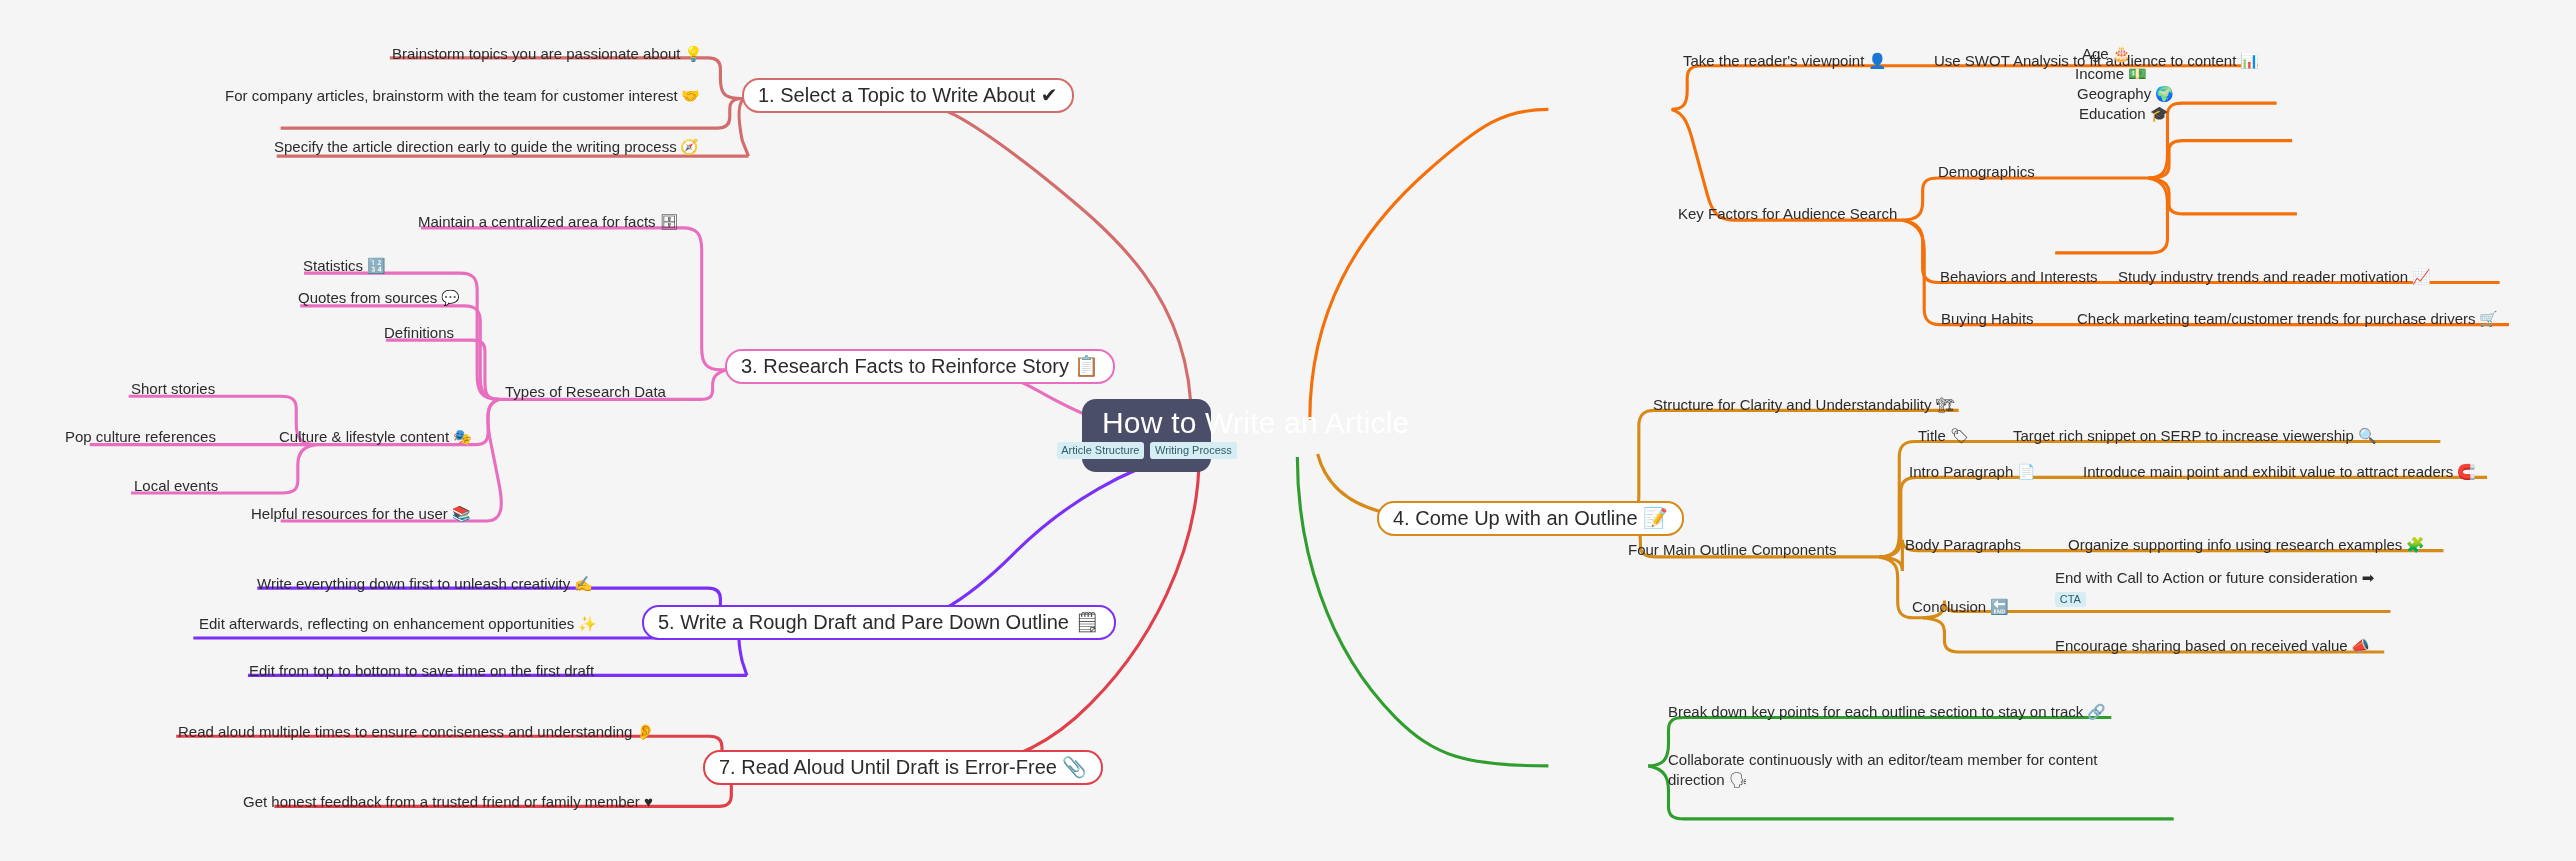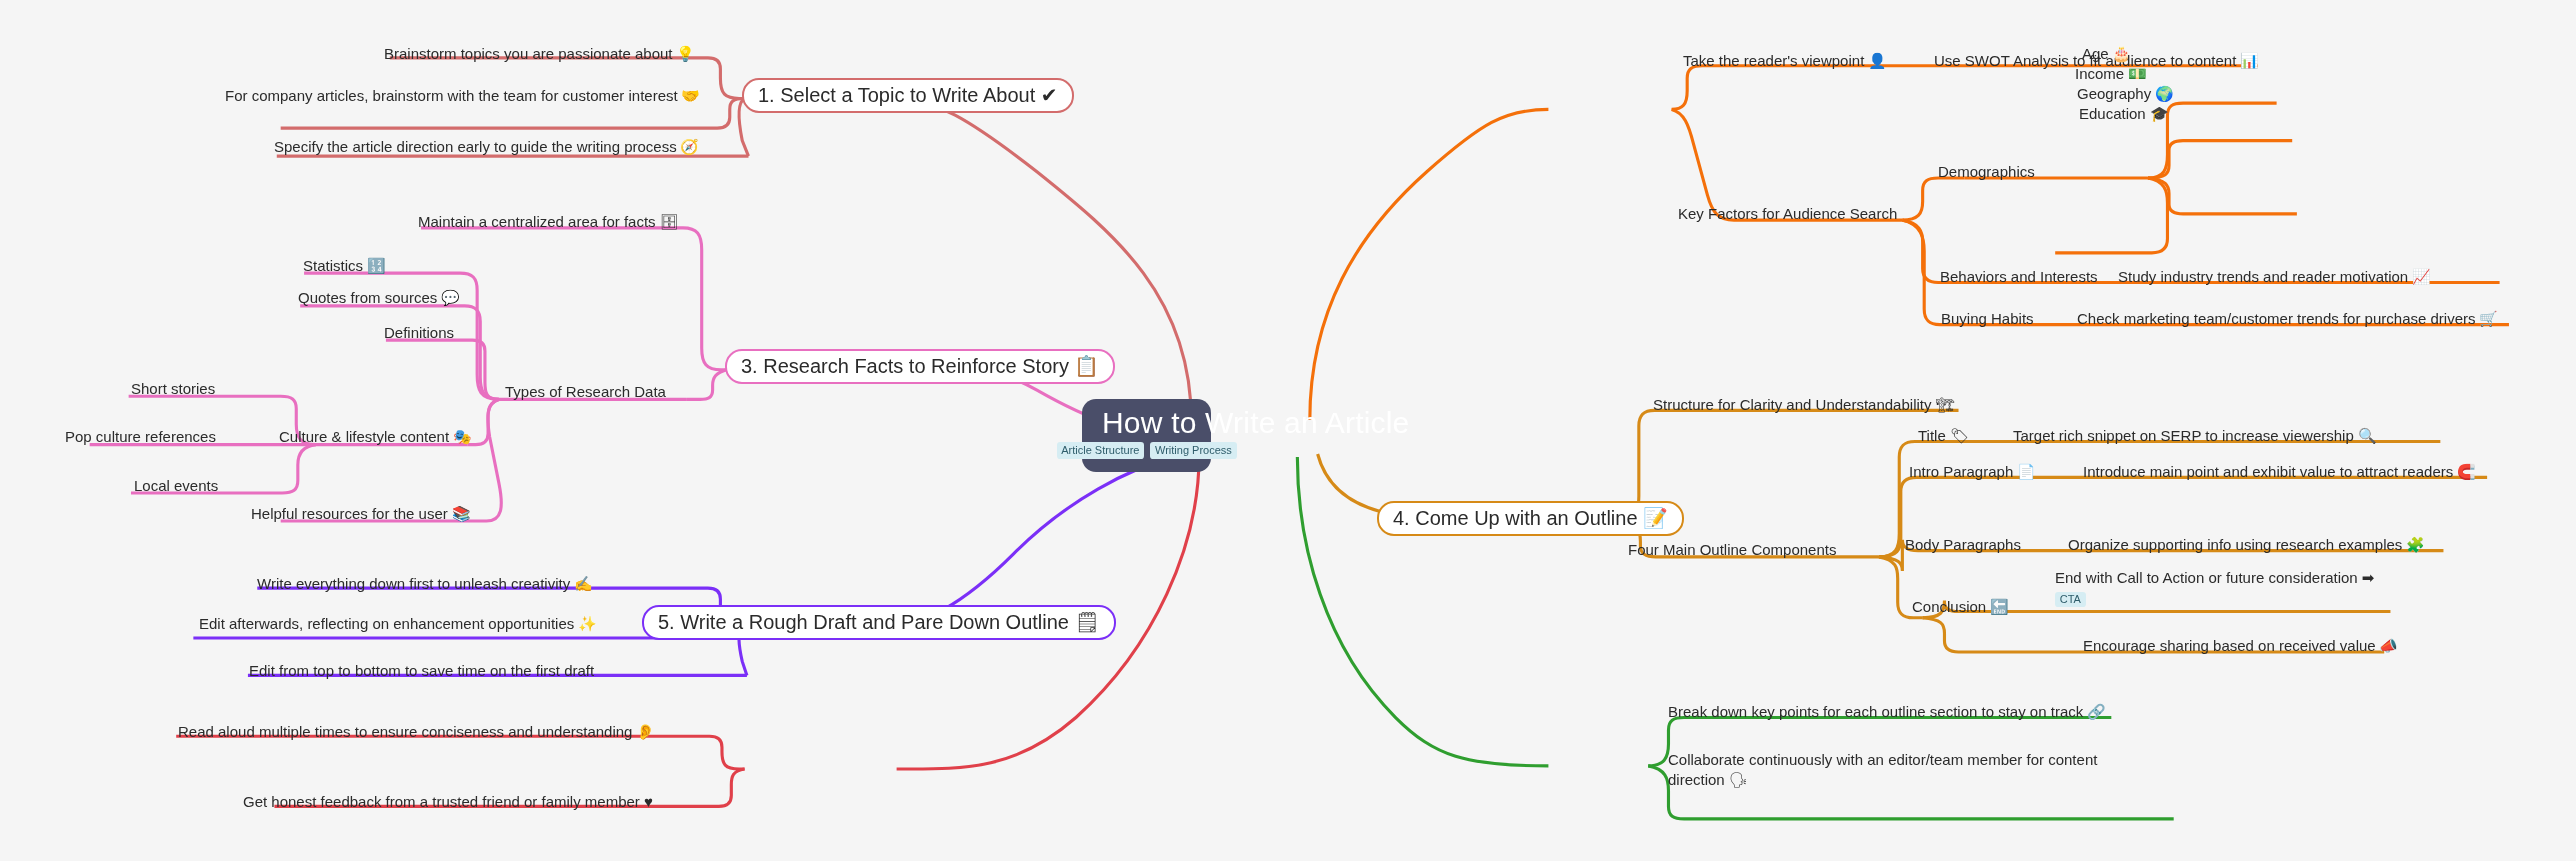--- a/index.html
+++ b/index.html
@@ -185,21 +185,21 @@
     <div class="root-title">How to Write an Article</div>
     <div class="root-tags">
       <span class="root-tag">Article Structure</span>
       <span class="root-tag">Writing Process</span>
     </div>
   </div>
 
   <div class="branch-node" style="left:742px; top:78px; border-color:#d36c6c;">
     <span>1. Select a Topic to Write About ✔</span>
   </div>
-  <div class="leaf" style="left:384px; top:44px;">Brainstorm topics you are passionate about 💡</div>
+  <div class="leaf" style="left:392px; top:44px;">Brainstorm topics you are passionate about 💡</div>
   <div class="leaf" style="left:225px; top:86px;">For company articles, brainstorm with the team for customer interest 🤝</div>
   <div class="leaf" style="left:274px; top:137px;">Specify the article direction early to guide the writing process 🧭</div>
 
   <div class="branch-node" style="left:725px; top:349px; border-color:#e86fc0;">
     <span>3. Research Facts to Reinforce Story 📋</span>
   </div>
   <div class="leaf" style="left:418px; top:212px;">Maintain a centralized area for facts 🗄</div>
   <div class="mid-label" style="left:505px; top:382px;">Types of Research Data</div>
   <div class="leaf" style="left:303px; top:256px;">Statistics 🔢</div>
   <div class="leaf" style="left:298px; top:288px;">Quotes from sources 💬</div>
@@ -210,20 +210,23 @@
   <div class="leaf" style="left:134px; top:476px;">Local events</div>
   <div class="leaf" style="left:251px; top:504px;">Helpful resources for the user 📚</div>
 
   <div class="branch-node" style="left:642px; top:605px; border-color:#7b2ff7;">
     <span>5. Write a Rough Draft and Pare Down Outline 🗒</span>
   </div>
   <div class="leaf" style="left:257px; top:574px;">Write everything down first to unleash creativity ✍</div>
   <div class="leaf" style="left:193px; top:614px;margin-left:6px;">Edit afterwards, reflecting on enhancement opportunities ✨</div>
   <div class="leaf" style="left:249px; top:661px;">Edit from top to bottom to save time on the first draft</div>
 
+  <div class="branch-node" style="left:703px; top:750px; border-color:#e0404a;">
+    <span>7. Read Aloud Until Draft is Error-Free 📎</span>
+  </div>
   <div class="leaf" style="left:178px; top:722px;">Read aloud multiple times to ensure conciseness and understanding 👂</div>
   <div class="leaf" style="left:243px; top:792px;">Get honest feedback from a trusted friend or family member ♥</div>
 
   <div class="leaf" style="left:1683px; top:51px;">Take the reader's viewpoint 👤</div>
   <div class="leaf" style="left:1934px; top:51px;">Use SWOT Analysis to fit audience to content 📊</div>
   <div class="mid-label" style="left:1678px; top:204px;">Key Factors for Audience Search</div>
   <div class="mid-label" style="left:1938px; top:162px;">Demographics</div>
   <div class="leaf" style="left:2082px; top:44px;">Age 🎂</div>
   <div class="leaf" style="left:2075px; top:64px;">Income 💵</div>
   <div class="leaf" style="left:2077px; top:84px;">Geography 🌍</div>
@@ -242,19 +245,19 @@
   <div class="leaf" style="left:2013px; top:426px;">Target rich snippet on SERP to increase viewership 🔍</div>
   <div class="mid-label" style="left:1909px; top:462px;">Intro Paragraph 📄</div>
   <div class="leaf" style="left:2083px; top:462px;">Introduce main point and exhibit value to attract readers 🧲</div>
   <div class="mid-label" style="left:1905px; top:535px;">Body Paragraphs</div>
   <div class="leaf" style="left:2068px; top:535px;">Organize supporting info using research examples 🧩</div>
   <div class="mid-label" style="left:1912px; top:597px;">Conclusion 🔚</div>
   <div class="leaf" style="left:2055px; top:568px;">
     <div>End with Call to Action or future consideration ➡</div>
     <span class="tag-chip">CTA</span>
   </div>
-  <div class="leaf" style="left:2055px; top:636px;margin-left:28px;">Encourage sharing based on received value 📣</div>
+  <div class="leaf" style="left:2055px; top:636px;">Encourage sharing based on received value 📣</div>
 
   <div class="leaf" style="left:1668px; top:702px;">Break down key points for each outline section to stay on track 🔗</div>
   <div class="leaf wrap" style="left:1668px; top:750px; width:458px;">Collaborate continuously with an editor/team member for content direction 🗣</div>
 
 </div>
 
 
 </body></html>

